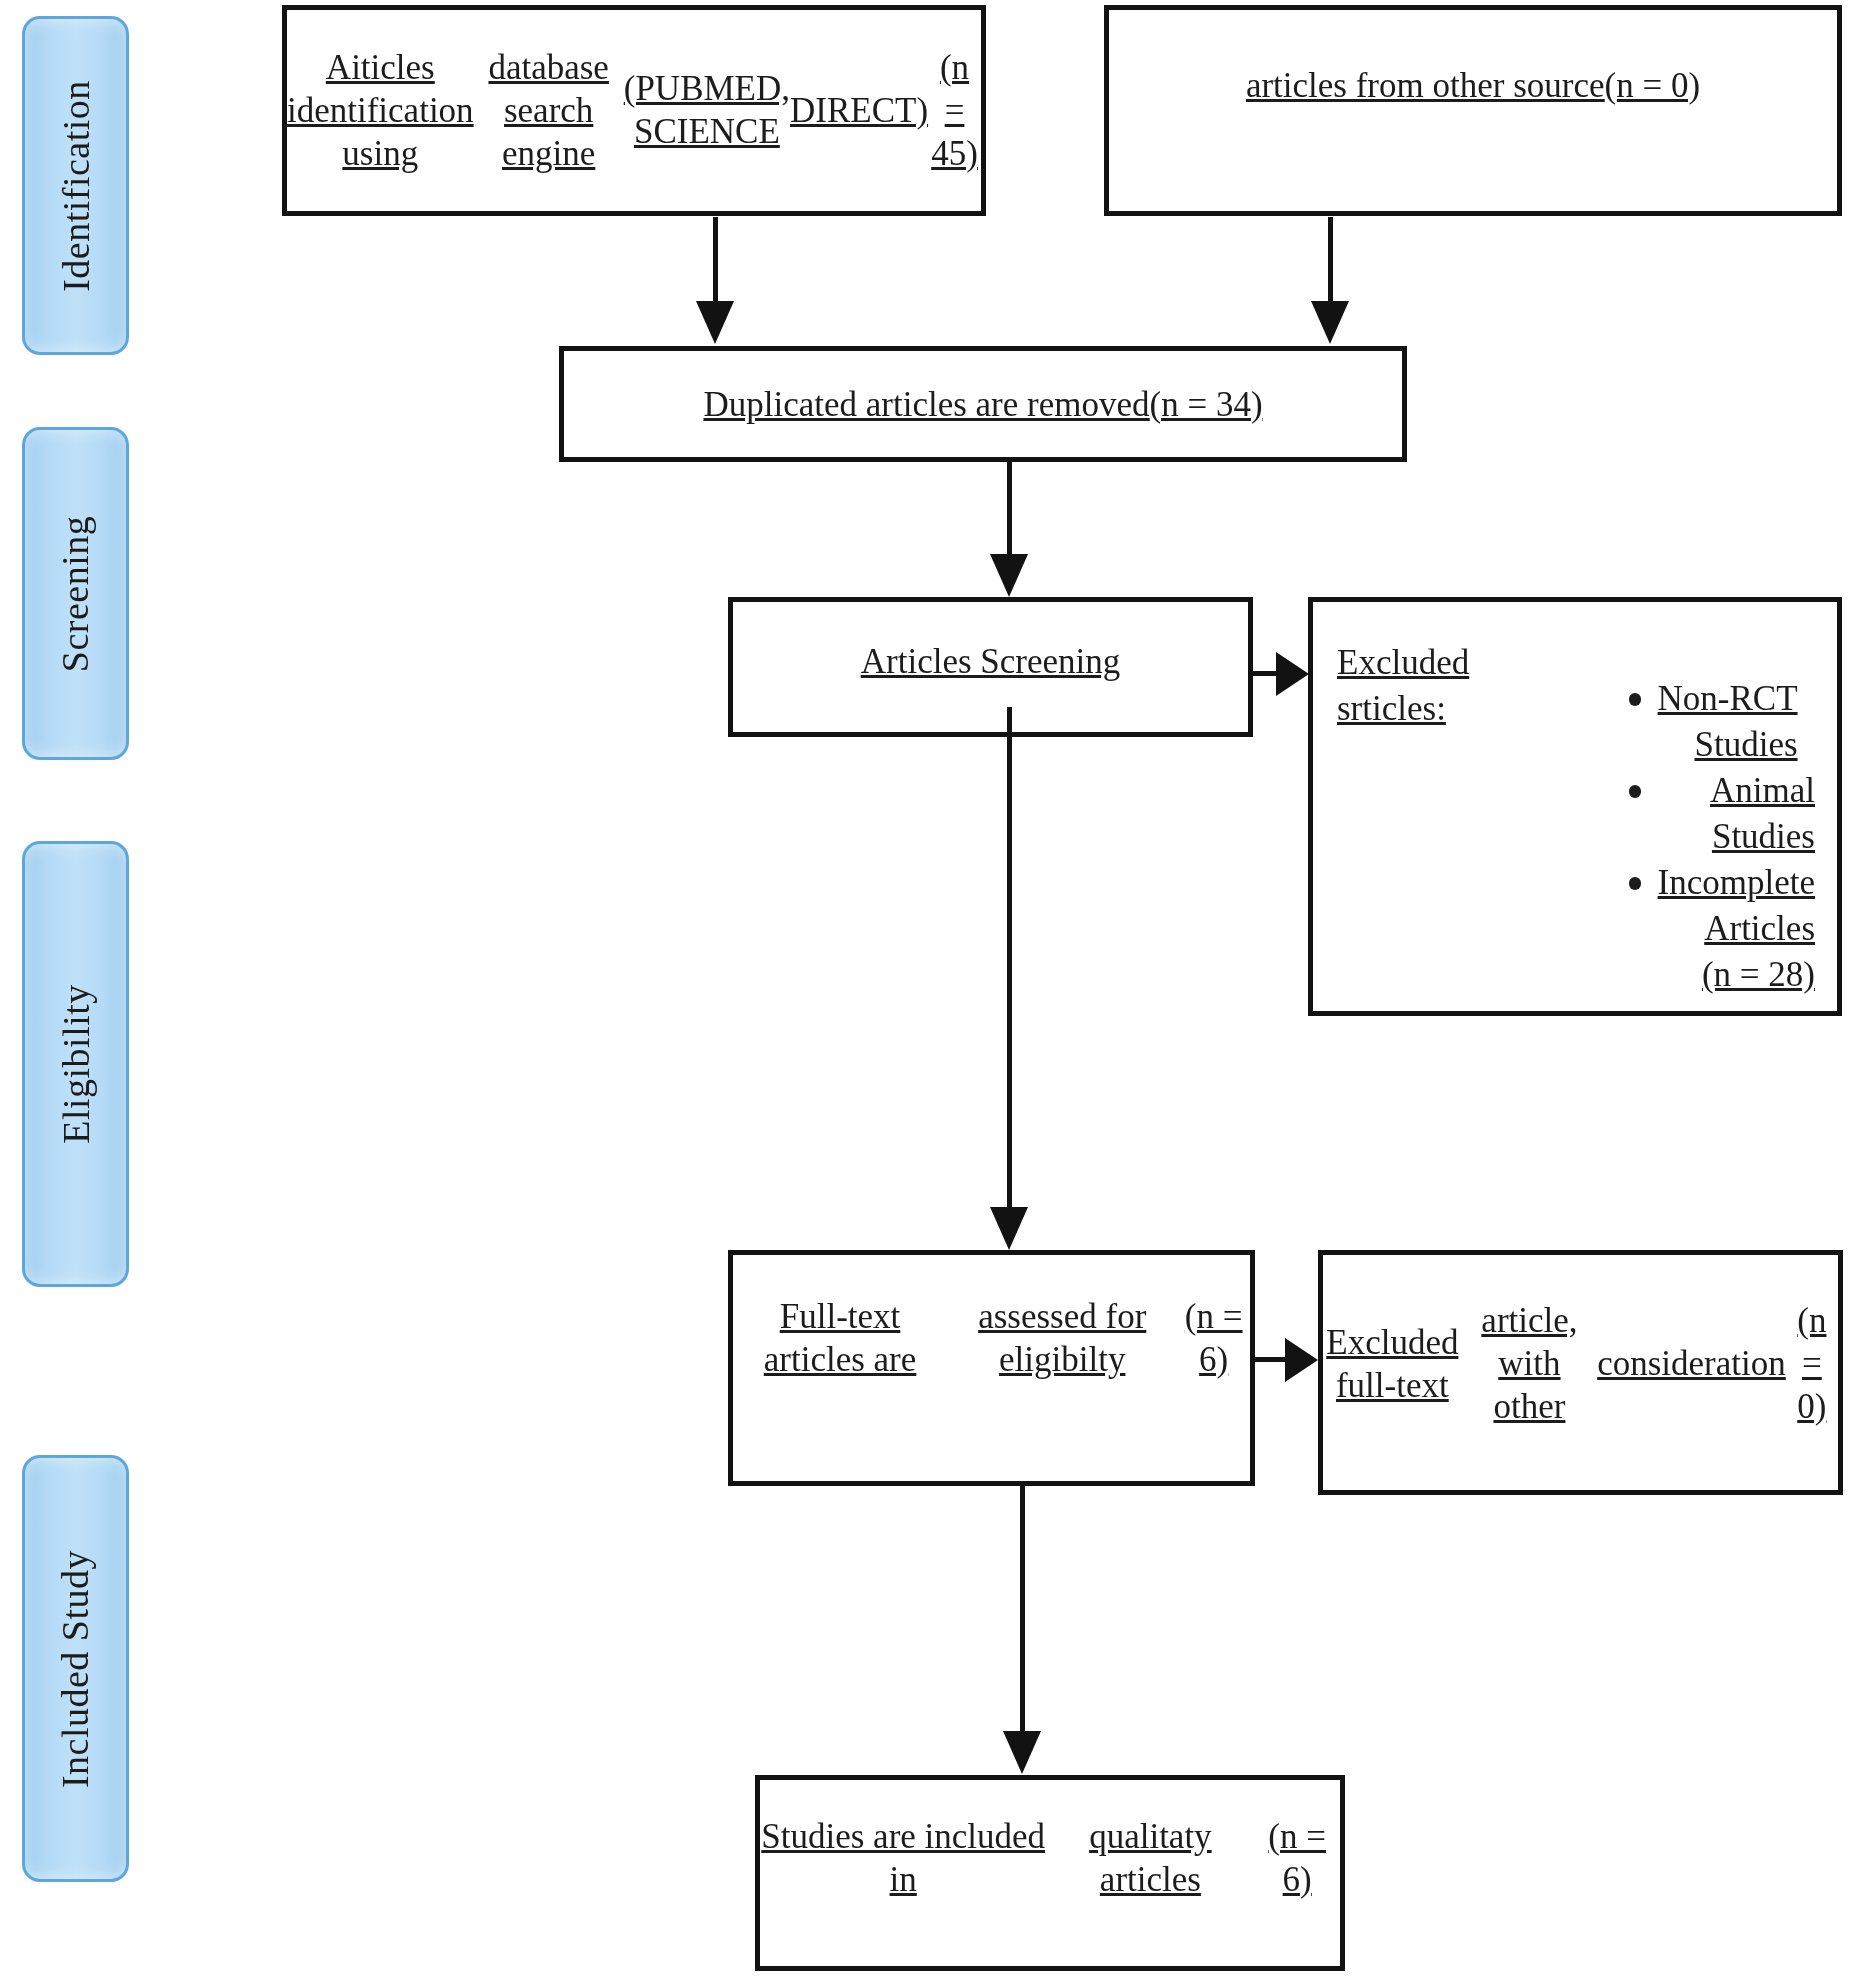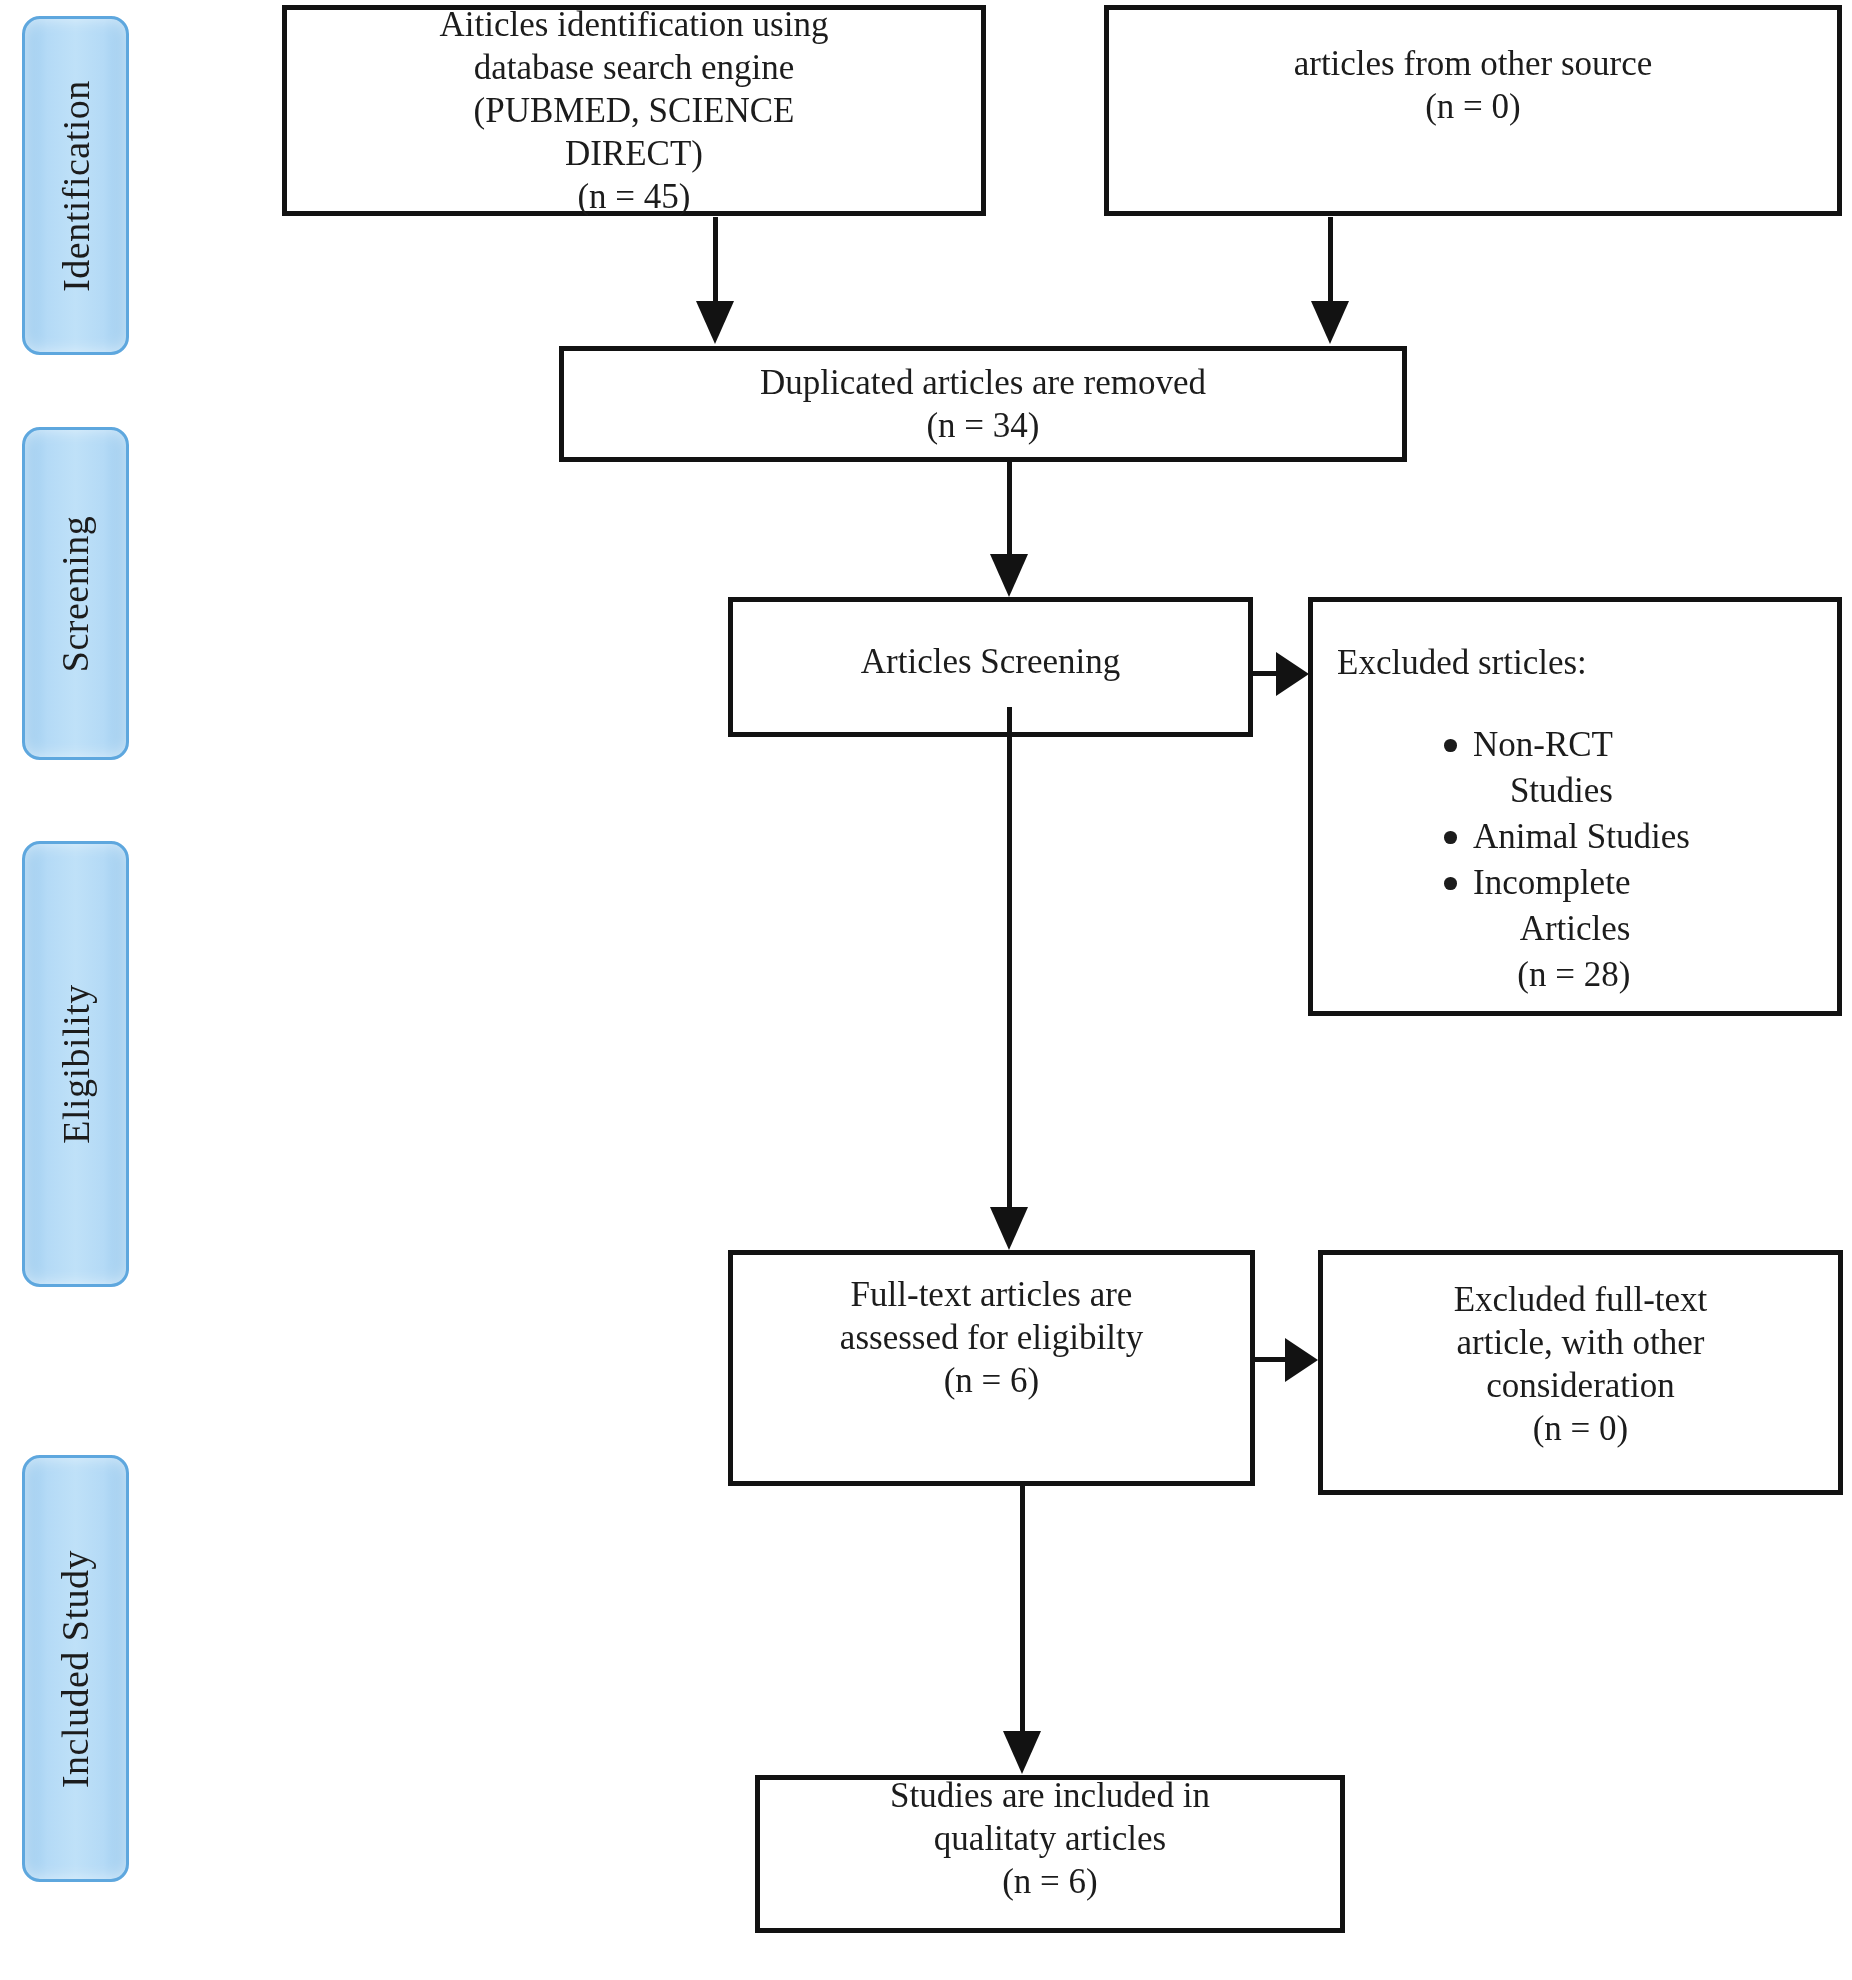--- a/index.html
+++ b/index.html
@@ -36,24 +36,24 @@
     white-space:nowrap;
     font-size:38px;
     letter-spacing:0.5px;
   }
   
   .fbox{
     position:absolute;
     box-sizing:border-box;
     border:5.4px solid var(--box-border);
     background:var(--bg);
-    display:flex;flex-direction:column;
+    display:flex;flex-direction:row;
     align-items:center;justify-content:center;
     text-align:center;
-    font-size:35px;line-height:43px;
+    font-size:35px;line-height:43px;text-decoration:underline;
   }
   .ln{display:block;}
   
   .fbox.listbox{
     align-items:flex-start;justify-content:flex-start;
     text-align:left;
     padding:38px 22px 0 24px;
     line-height:46px;
   }
   .bullets{margin:36px 0 0 107px;text-align:right;}
@@ -154,21 +154,21 @@
     <span class="ln">(n = 6)</span>
   </div>
 
   <div class="fbox" style="left:1318px;top:1250px;width:525px;height:245px;padding-bottom:18px;">
     <span class="ln">Excluded full-text</span>
     <span class="ln">article, with other</span>
     <span class="ln">consideration</span>
     <span class="ln">(n = 0)</span>
   </div>
 
-  <div class="fbox" style="left:755px;top:1775px;width:590px;height:158px;padding-bottom:31px;">
+  <div class="fbox" style="left:755px;top:1775px;width:590px;height:196px;padding-bottom:31px;">
     <span class="ln">Studies are included in</span>
     <span class="ln">qualitaty articles</span>
     <span class="ln">(n = 6)</span>
   </div>
 
   <div>
     <div class="aline-v" style="left:713px;top:217px;height:87px;"></div>
     <div class="head-d" style="left:696px;top:301px;"></div>
   </div>
 

